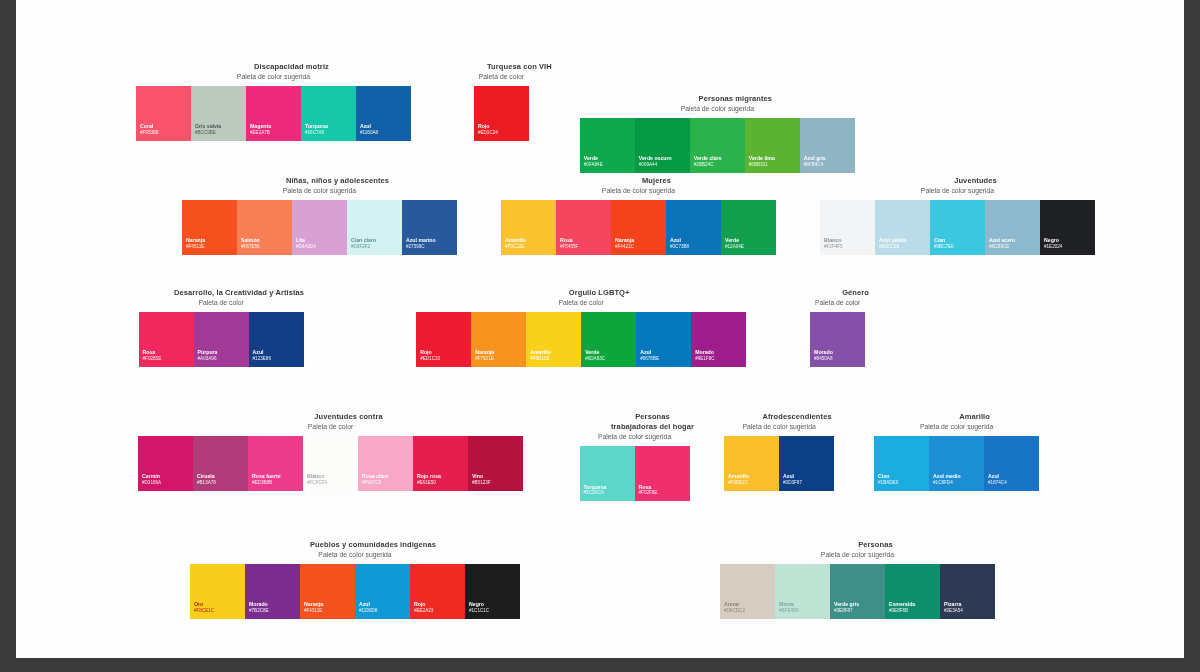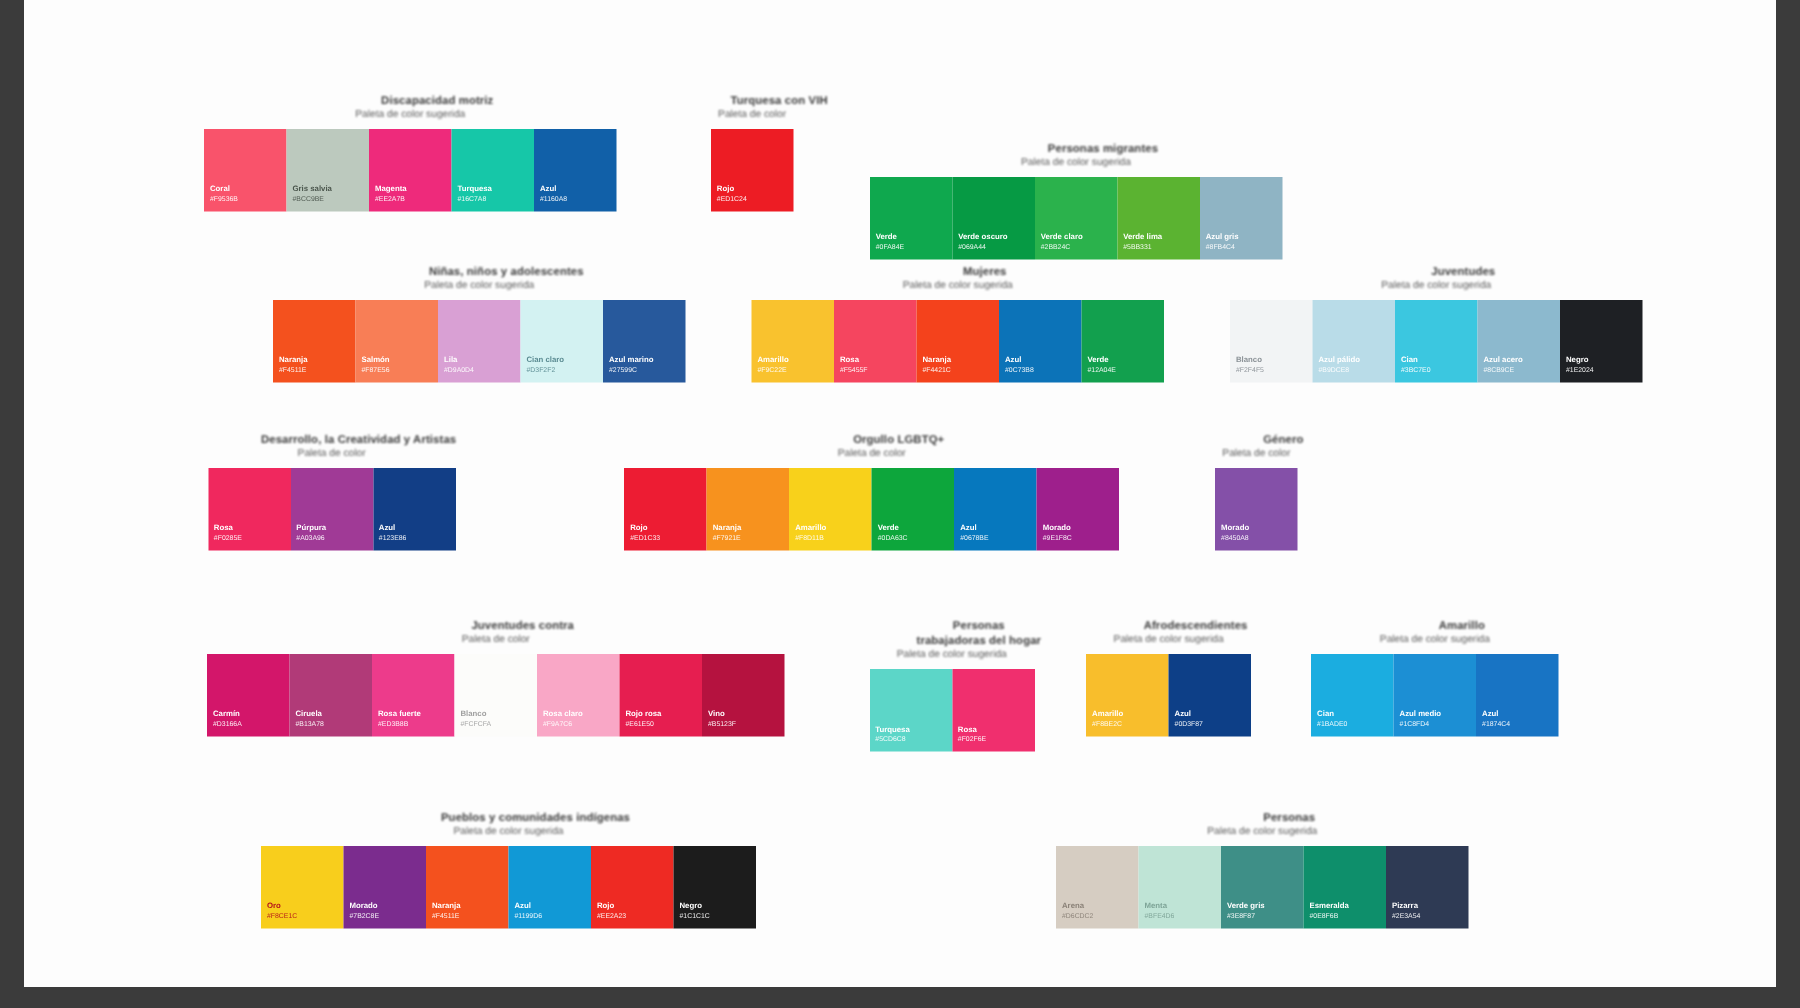--- a/index.html
+++ b/index.html
@@ -338,21 +338,21 @@
             <div class="sw-hex">#1C8FD4</div>
           </div>
           <div class="sw" title="Azul #1874C4" style="width: 55px; height: 55px; background: rgb(24, 116, 196); color: rgb(255, 255, 255);">
             <div class="sw-name">Azul</div>
             <div class="sw-hex">#1874C4</div>
           </div>
         </div>
       </div>
     </div>
     <div class="row" style="top: 540px; left: 158px;">
-      <div class="group" style="margin-left: 0px;">
+      <div class="group" style="margin-left: 16px;">
         <div class="grp-title">Pueblos y comunidades indígenas</div>
         <div class="grp-sub">Paleta de color sugerida</div>
         <div class="swatches">
           <div class="sw" title="Oro #F8CE1C" style="width: 55px; height: 55px; background: rgb(248, 206, 28); color: rgb(181, 20, 26);">
             <div class="sw-name">Oro</div>
             <div class="sw-hex">#F8CE1C</div>
           </div>
           <div class="sw" title="Morado #7B2C8E" style="width: 55px; height: 55px; background: rgb(123, 44, 142); color: rgb(255, 255, 255);">
             <div class="sw-name">Morado</div>
             <div class="sw-hex">#7B2C8E</div>

